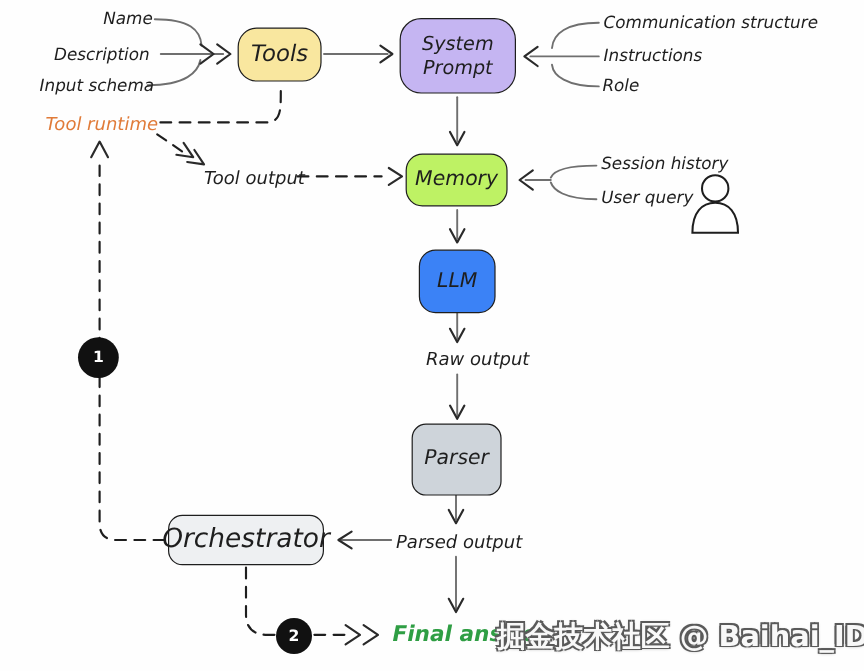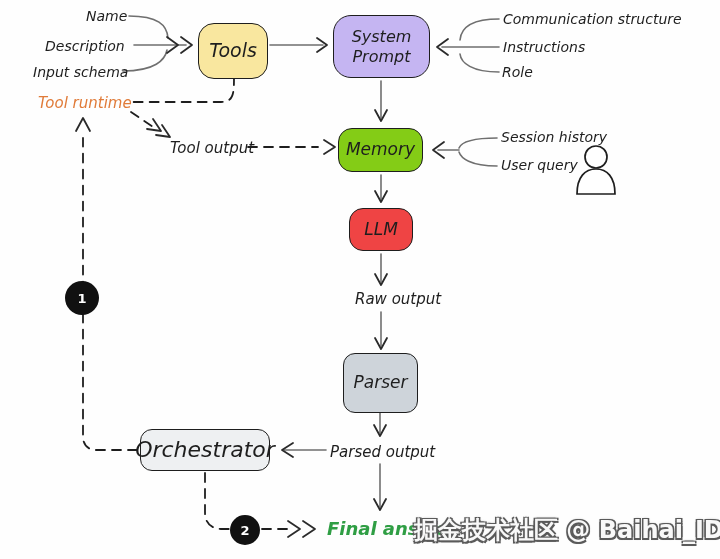--- a/index.html
+++ b/index.html
@@ -18,24 +18,24 @@
   
   .node {
     position:absolute; box-sizing:border-box;
     display:flex; align-items:center; justify-content:center;
     text-align:center;
     border:1.8px solid #1e1e1e; border-radius:14px;
     font-style:italic; font-weight:500;
     white-space:pre-line; line-height:1.25;
     z-index:2;
   }
-  .node-tools        { left:198px; top:23px;  width:70px;  height:56px; background:#f9e79f; font-size:19px; border-radius:16px; }
+  .node-tools        { left:198px; top:23px;  width:70px;  height:45px; background:#f9e79f; font-size:19px; border-radius:16px; }
   .node-system-prompt{ left:333px; top:15px;  width:97px;  height:63px; background:#c5b5f2; font-size:16px; border-radius:18px; }
-  .node-memory       { left:338px; top:128px; width:85px;  height:44px; background:#84cc16; font-size:17px; }
-  .node-llm          { left:349px; top:208px; width:64px;  height:43px; background:#ef4444; font-size:17px; }
+  .node-memory       { left:338px; top:128px; width:85px;  height:44px; background:#bef264; font-size:17px; }
+  .node-llm          { left:349px; top:208px; width:64px;  height:53px; background:#3b82f6; font-size:17px; }
   .node-parser       { left:343px; top:353px; width:75px;  height:60px; background:#ced4da; font-size:17px; border-radius:12px; }
   .node-orchestrator { left:140px; top:429px; width:130px; height:42px; background:#eef0f2; font-size:22px; border-radius:12px; border-width:1.6px; }
 
   
   .lbl {
     position:absolute; font-size:14px; font-style:italic;
     white-space:nowrap; z-index:2;
   }
   .lbl-name          { left:86px;  top:8px; }
   .lbl-description   { left:45px;  top:38px; }

